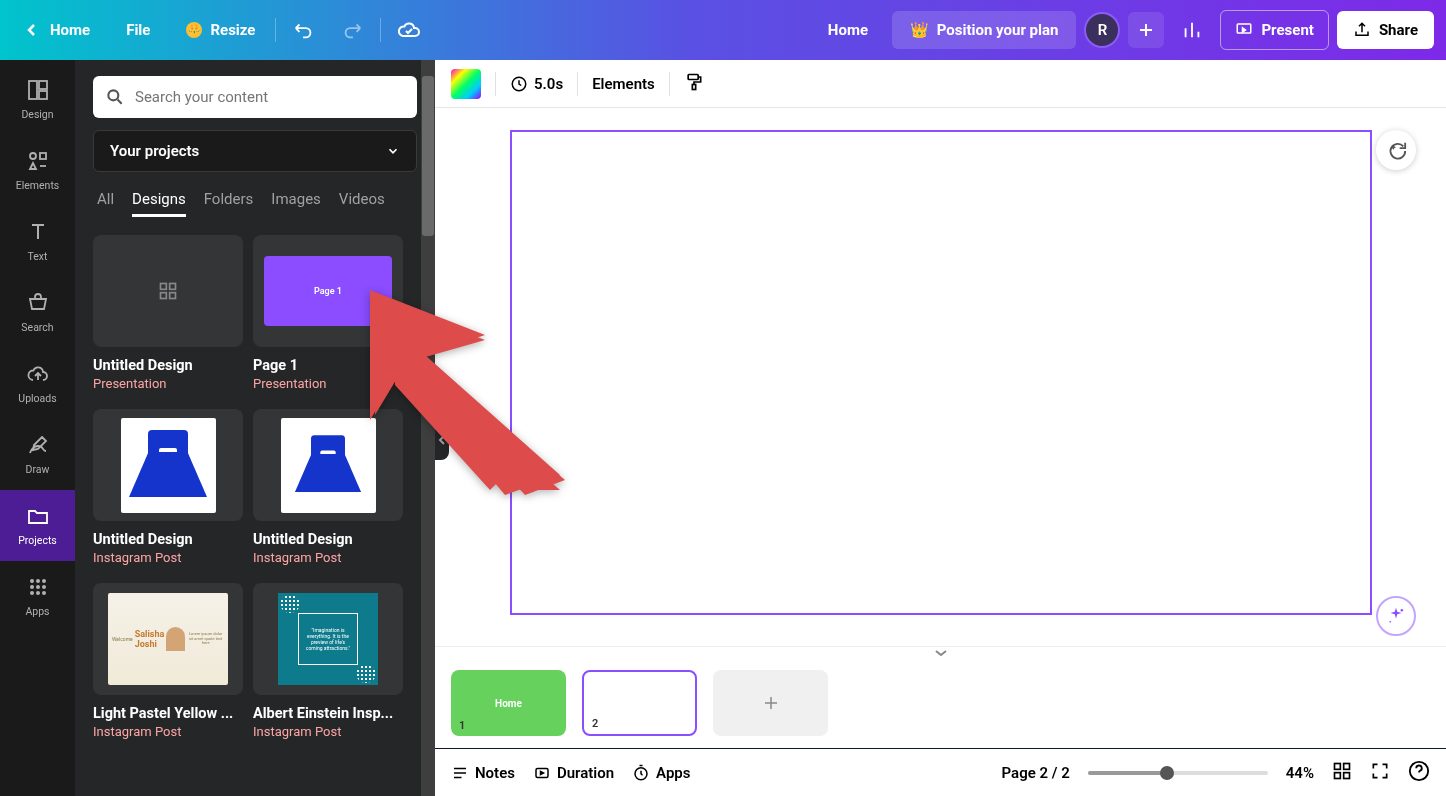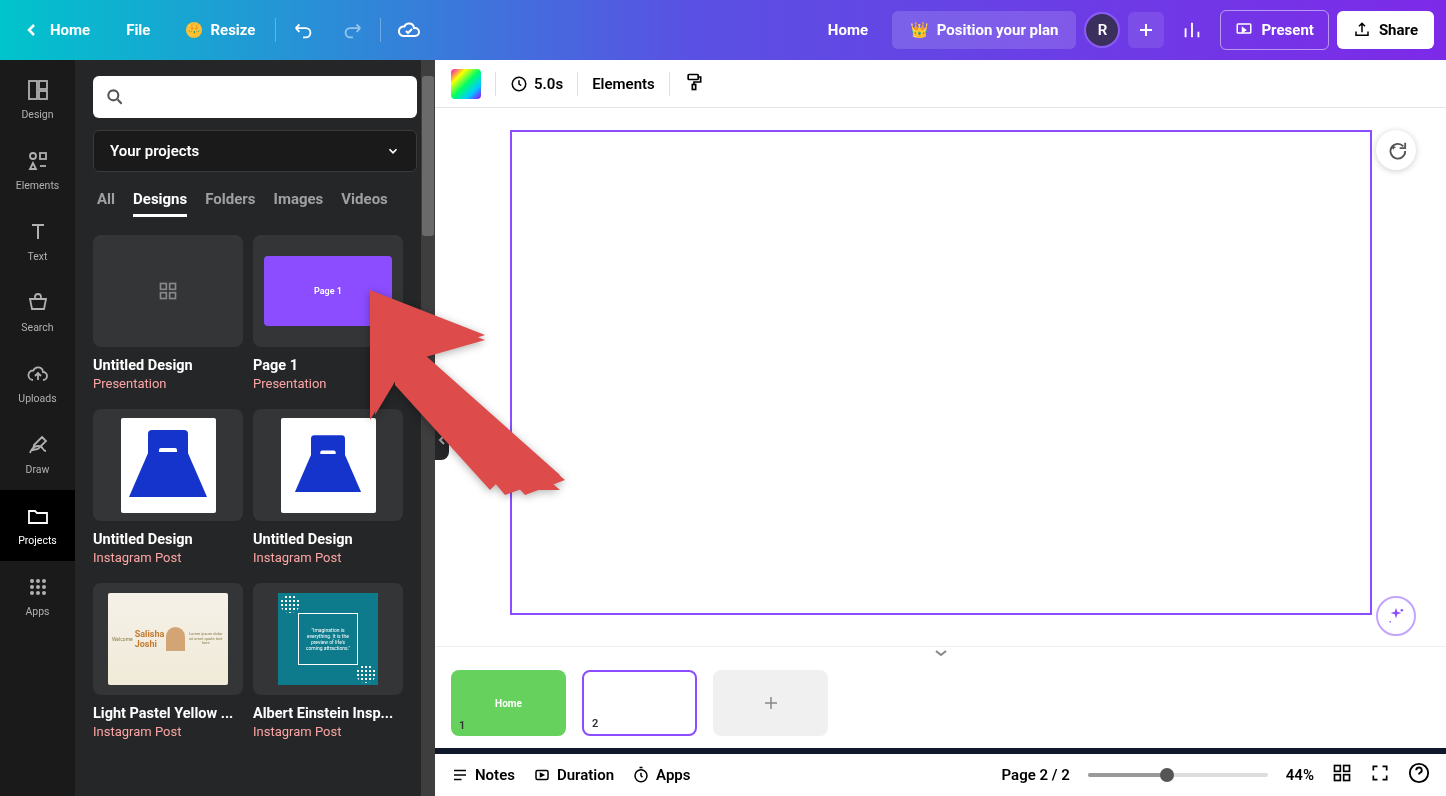--- a/index.html
+++ b/index.html
@@ -19,29 +19,29 @@
     .btn-upgrade { display: flex; align-items: center; gap: 8px; color: #fff; font-weight: 700; font-size: 15px; padding: 10px 18px; background: rgba(255,255,255,0.15); border-radius: 6px; cursor: pointer; }
     .avatar { width: 36px; height: 36px; border-radius: 50%; background: #3b2f5e; border: 2px solid #8b5cf6; display: flex; align-items: center; justify-content: center; color: #fff; font-weight: 600; font-size: 15px; cursor: pointer; }
     .plus-box { width: 36px; height: 36px; display: flex; align-items: center; justify-content: center; color: #fff; font-size: 20px; cursor: pointer; background: rgba(255,255,255,0.1); border-radius: 6px;}
     .present-btn { display: flex; align-items: center; gap: 8px; color: #fff; font-weight: 700; font-size: 15px; padding: 10px 14px; border: 1px solid rgba(255,255,255,0.5); border-radius: 6px; cursor: pointer; }
     .share-btn { display: flex; align-items: center; gap: 8px; background: #fff; color: #000; font-weight: 700; font-size: 15px; padding: 10px 16px; border-radius: 6px; cursor: pointer; }
     
     .main-area { display: flex; height: 736px; }
     
     .left-rail { width: 75px; background: #1a1a1a; display: flex; flex-direction: column; align-items: center; padding-top: 4px; }
     .rail-item { width: 75px; padding: 14px 0; display: flex; flex-direction: column; align-items: center; gap: 6px; color: #b0b0b0; cursor: pointer; font-size: 10.5px; }
-    .rail-item.active { background: #000000; color: #fff; }
+    .rail-item.active { background: #4c1d95; color: #fff; }
     .rail-icon { width: 24px; height: 24px; display: flex; align-items: center; justify-content: center; }
     
     .side-panel { width: 360px; background: #252627; display: flex; flex-direction: column; padding: 16px 18px; gap: 12px; position: relative; }
     .search-box { background: #fff; border-radius: 6px; height: 42px; display: flex; align-items: center; padding: 0 12px; gap: 10px; }
     .search-box input { border: none; outline: none; font-size: 15px; flex: 1; }
     .dropdown-proj { background: #1a1a1a; border: 1px solid #3a3a3a; border-radius: 6px; height: 42px; display: flex; align-items: center; justify-content: space-between; padding: 0 16px; color: #fff; font-size: 15px; font-weight: 600; cursor: pointer; }
     .tabs-row { display: flex; gap: 18px; padding: 6px 4px 0 4px; }
-    .tab { color: #a0a0a0; font-weight: 700; font-size: 15px; cursor: pointer; padding-bottom: 6px; }
+    .tab { color: #a0a0a0; font-weight: 400; font-size: 15px; cursor: pointer; padding-bottom: 6px; }
     .tab.active { color: #fff; border-bottom: 3px solid #fff; }
     .grid-row { display: flex; gap: 10px; margin-top: 6px; }
     .card { width: 150px; }
     .thumb { width: 150px; height: 112px; background: #333537; border-radius: 8px; display: flex; align-items: center; justify-content: center; overflow: hidden; cursor: pointer; }
     .thumb-inner-page1 { width: 128px; height: 70px; background: #8b4dff; border-radius: 4px; display: flex; align-items: center; justify-content: center; color: #fff; font-size: 9px; font-weight: 600; }
     .thumb-inner-grid { width: 20px; height: 20px; color: #888; }
     .thumb-inner-white { width: 95px; height: 95px; background: #fff; display: flex; align-items: center; justify-content: center; border-radius: 2px; }
     .dress { width: 78px; height: 70px; position: relative; }
     .dress-top { width: 40px; height: 24px; background: #1434cb; margin: 0 auto; border-radius: 4px 4px 0 0; position: relative; }
     .dress-bow { width: 18px; height: 8px; background: #fff; position: absolute; top: 18px; left: 50%; transform: translateX(-50%); border-radius: 2px; }
@@ -72,21 +72,21 @@
     
     .page-strip { height: 90px; display: flex; align-items: center; padding: 0 16px; gap: 16px; }
     .page-thumb { width: 115px; height: 66px; border-radius: 8px; position: relative; cursor: pointer; display:flex; align-items:center; justify-content:center; font-size: 10px; font-weight: 700;}
     .page-thumb.p1 { background: #66d15c; color: #fff; }
     .page-thumb.p2 { background: #fff; border: 2px solid #8b4dff; }
     .page-thumb.add { background: #f0f0f0; color: #888; font-size: 22px; font-weight: 400;}
     .page-num { position: absolute; bottom: 4px; left: 8px; font-size: 11px; font-weight: 600; }
     .page-thumb.p1 .page-num { color: #333; }
     .page-thumb.p2 .page-num { color: #333; }
     
-    .bottom-bar { height: 48px; border-top: 6px solid #0f172a; display: flex; align-items: center; padding: 0 16px; gap: 18px; }
+    .bottom-bar { height: 48px; border-top: 1px solid #0f172a; display: flex; align-items: center; padding: 0 16px; gap: 18px; }
     .bb-left { display: flex; gap: 18px; }
     .bb-btn { display: flex; align-items: center; gap: 6px; font-size: 15px; font-weight: 600; cursor: pointer; }
     .bb-right { margin-left: auto; display: flex; align-items: center; gap: 18px; }
     .page-count { font-size: 15px; font-weight: 600; }
     .zoom-slider { width: 180px; height: 4px; background: #ddd; border-radius: 2px; position: relative; cursor: pointer; }
     .zoom-fill { width: 44%; height: 4px; background: #999; border-radius: 2px; }
     .zoom-handle { width: 14px; height: 14px; background: #555; border-radius: 50%; position: absolute; top: -5px; left: calc(44% - 7px); }
     .zoom-pct { font-size: 15px; font-weight: 600; }
     
     .side-collapse-tab { position: absolute; left: 435px; top: 420px; width: 14px; height: 40px; background: #252627; border-radius: 0 8px 8px 0; display:flex; align-items:center; justify-content:center; color:#888; cursor:pointer; z-index: 5;}
@@ -247,20 +247,21 @@
       <span>Apps</span>
     </div>
   </div>
 
   <div class="side-panel">
     <div class="search-box">
       <svg width="20" height="20" viewBox="0 0 24 24" fill="none" stroke="#555" stroke-width="2.5">
           <circle cx="10" cy="10" r="6"></circle>
           <path d="M20 20l-5-5"></path>
         </svg>
+      <input placeholder="Search your content" style="">
     </div>
     <div class="dropdown-proj">
       <span>Your projects</span>
       <svg width="14" height="14" viewBox="0 0 16 16" fill="none" stroke="#fff" stroke-width="2">
           <path d="M4 6l4 4 4-4"></path>
         </svg>
     </div>
     <div class="tabs-row">
       <div class="tab">All</div>
       <div class="tab active">Designs</div>

